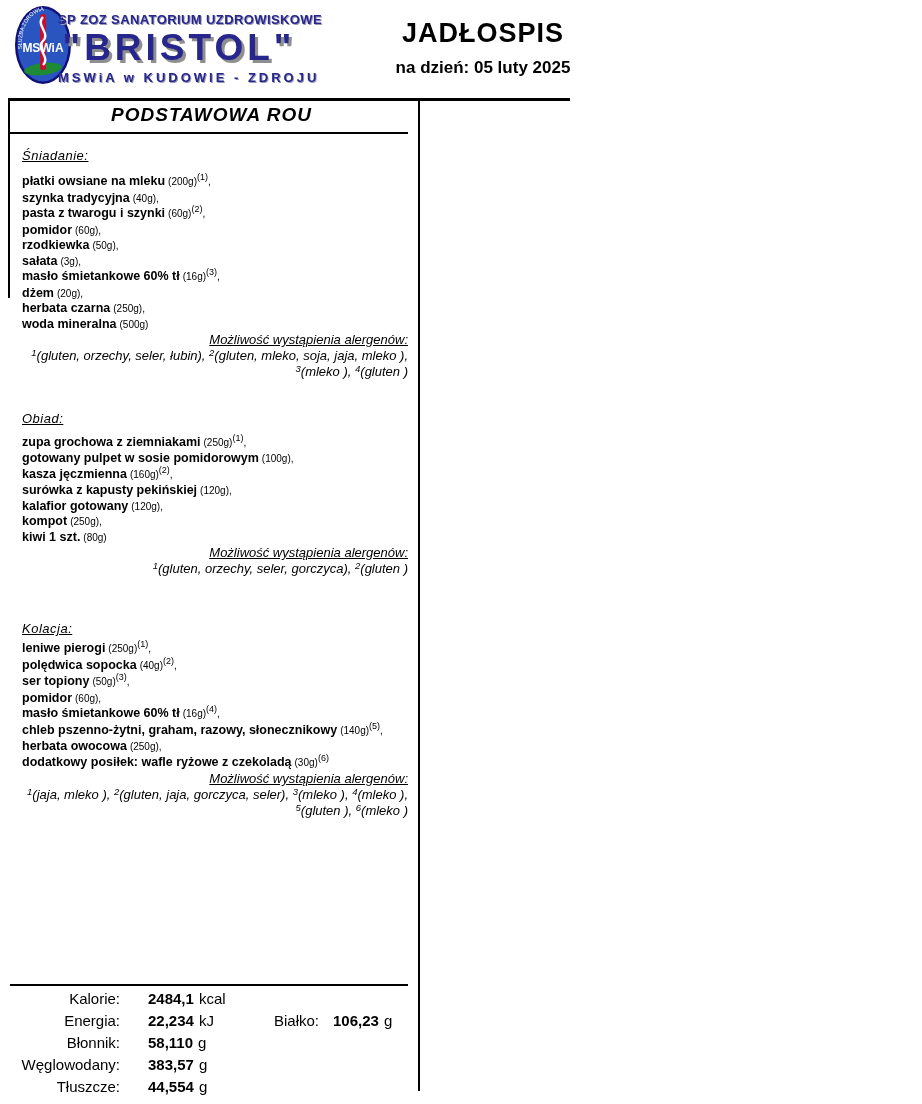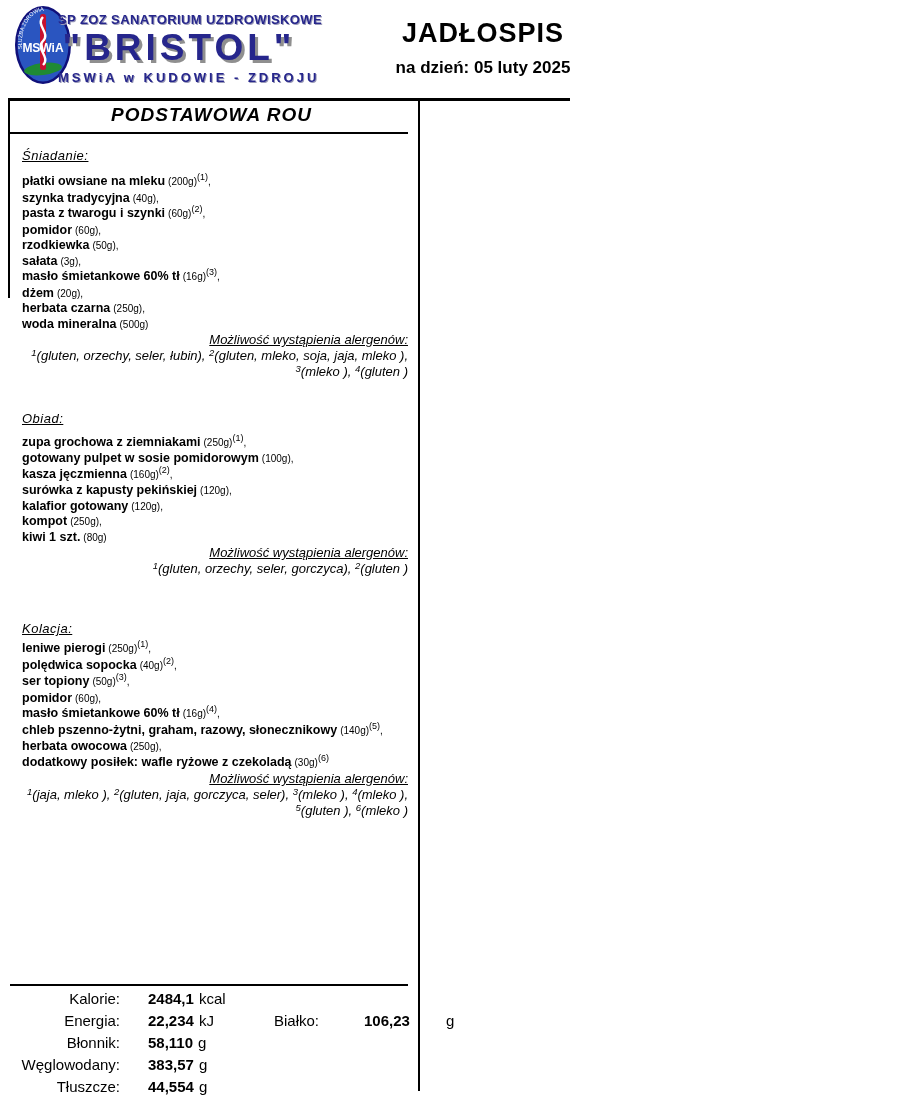--- a/index.html
+++ b/index.html
@@ -41,21 +41,21 @@
   .allergen-block { text-align:right; margin-right:2px; font-style:italic; font-size:13px; line-height:15.5px; }
   .allergen-head { text-decoration:underline; }
   .allergen-sup { font-size:9.5px; position:relative; top:-4px; }
 
   
   .nutrition { position:absolute; left:8px; top:988px; width:402px; font-size:15px; }
   .nut-row { display:flex; height:22px; line-height:22px; }
   .nut-label { width:112px; text-align:right; }
   .nut-value { margin-left:28px; font-weight:bold; }
   .nut-unit  { margin-left:5px; }
-  .bialko-row { position:absolute; left:266px; top:22px; display:flex; height:22px; line-height:22px; white-space:nowrap;gap:31px; }
+  .bialko-row { position:absolute; left:266px; top:22px; display:flex; height:22px; line-height:22px; white-space:nowrap; }
   .bialko-row .nut-value { margin-left:14px; }
 </style>
 </head>
 <body>
 
 <div class="page">
 
   <div class="logo">
     <svg width="58" height="80" viewBox="0 0 58 80">
       <ellipse cx="29" cy="40" rx="28" ry="39" fill="#10107a"></ellipse>

